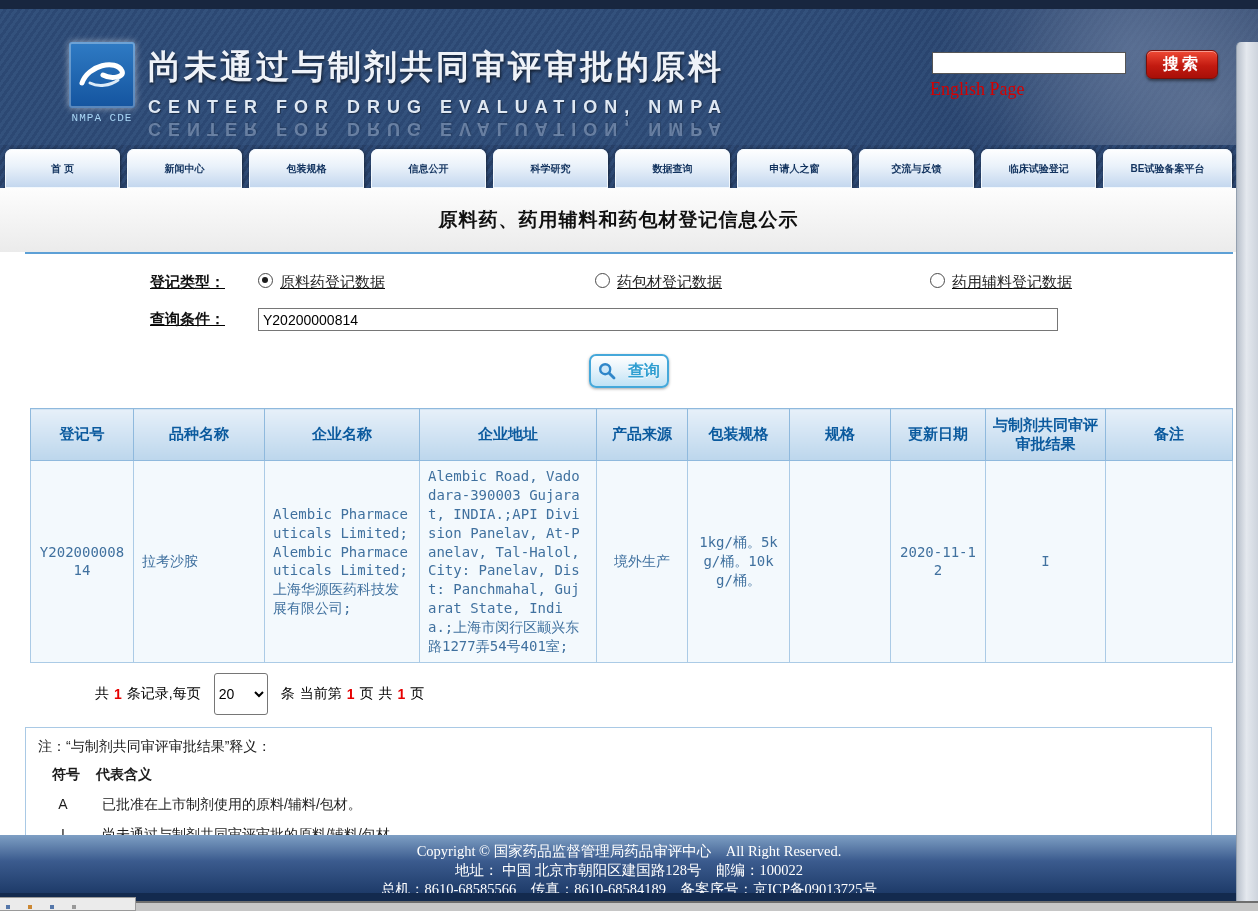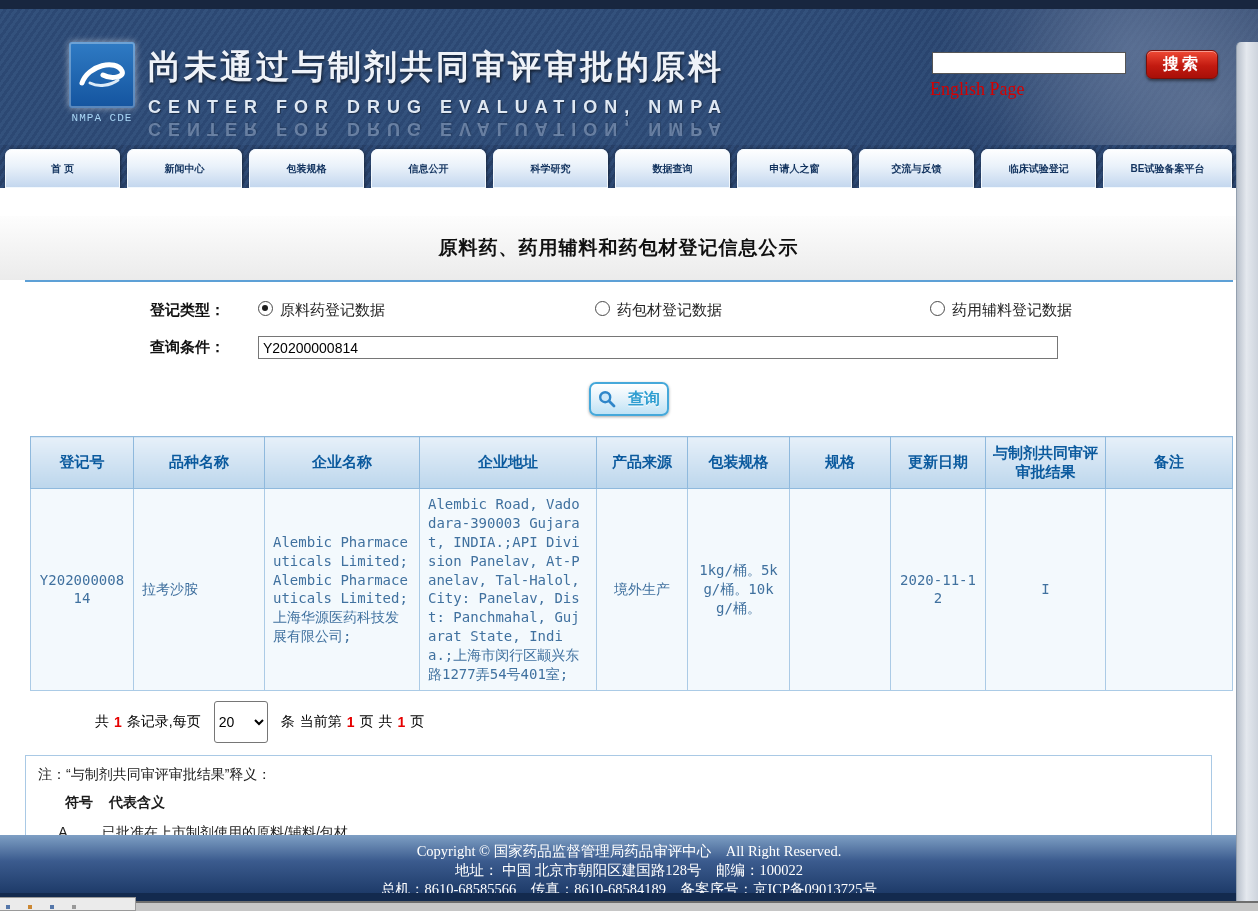--- a/index.html
+++ b/index.html
@@ -45,25 +45,25 @@
   .nav-tab{flex:1;border-radius:7px 7px 0 0;cursor:pointer;
     background:linear-gradient(180deg,#ffffff 0%,#e9f1fa 45%,#c2d6ee 100%);
     box-shadow:inset 0 0 0 1px #f2f8fd, 1px 0 3px rgba(0,0,0,.4);
     display:flex;align-items:center;justify-content:center;
     font-size:10px;font-weight:bold;color:#12335f;white-space:nowrap;}
   .nav-tab.wide{flex:1.12;}
 
   
   .content{position:absolute;left:0;top:188px;width:1237px;height:647px;background:#fff;}
   .title-band{height:64px;background:linear-gradient(180deg,#fdfdfd,#ebebeb);
-    display:flex;align-items:center;justify-content:center;margin-top:28px;}
+    display:flex;align-items:center;justify-content:center;}
   .page-title{font-size:19px;font-weight:bold;color:#101010;letter-spacing:1px;}
 
   .panel{margin-left:25px;width:1208px;border-top:2px solid #5da0d6;background:#fff;padding-top:10px;}
-  .form-row{display:grid;grid-template-columns:233px 337px 335px 1fr;align-items:center;height:37px;}
+  .form-row{display:grid;grid-template-columns:233px 337px 335px 1fr;align-items:center;height:37px;text-decoration:underline;}
   .form-label{padding-left:125px;font-weight:bold;font-size:15px;color:#111;}
   .opt{display:flex;align-items:flex-start;font-size:15px;color:#222;cursor:pointer;}
   .radio{width:13px;height:13px;border:1px solid #4a4a4a;border-radius:50%;background:#fff;
     display:inline-block;margin-right:7px;position:relative;flex:none;}
   .radio.checked::after{content:"";position:absolute;left:2.5px;top:2.5px;width:6px;height:6px;
     border-radius:50%;background:#1d1d1d;}
   .query-input{width:790px;height:19px;border:1px solid #767676;font-size:14px;padding:1px 4px;
     font-family:"Liberation Sans",sans-serif;}
   .btn-row{display:flex;justify-content:center;margin-top:16px;}
   .query-btn{width:76px;height:30px;border:2px solid #45a8da;border-radius:7px;cursor:pointer;
@@ -85,21 +85,21 @@
   .pagination{margin:10px 0 0 95px;display:flex;align-items:center;gap:5px;
     font-size:14px;color:#000;}
   .red{color:#e60000;font-weight:bold;}
   .page-size{width:54px;height:42px;margin:0 8px;font-size:14px;border:1px solid #767676;border-radius:3px;background:#fff;}
 
   
   .notes{margin:12px 25px 0;border:1px solid #a9c9e5;background:#fff;
     padding:8px 12px 16px;font-size:14px;color:#1c1c1c;}
   .notes-title{margin:2px 0 10px;}
   .notes-header{font-weight:bold;margin:4px 0 4px;display:flex;}
-  .notes-header .h-sym{margin-left:27px;text-align:right;}
+  .notes-header .h-sym{margin-left:14px;text-align:right;}
   .notes-header .h-mean{margin-left:16px;}
   .note-item{display:flex;margin-top:12px;}
   .note-sym{width:30px;text-align:center;margin-left:10px;}
   .note-mean{margin-left:24px;}
 
   
   .footer{position:absolute;left:0;top:835px;width:100%;height:58px;box-sizing:border-box;
     background:linear-gradient(180deg,#7e9fc4 0%,#3b5b8e 45%,#1e3b69 100%);
     color:#fff;text-align:center;font-family:"Liberation Serif",serif;font-size:14.5px;
     padding-top:7px;}

